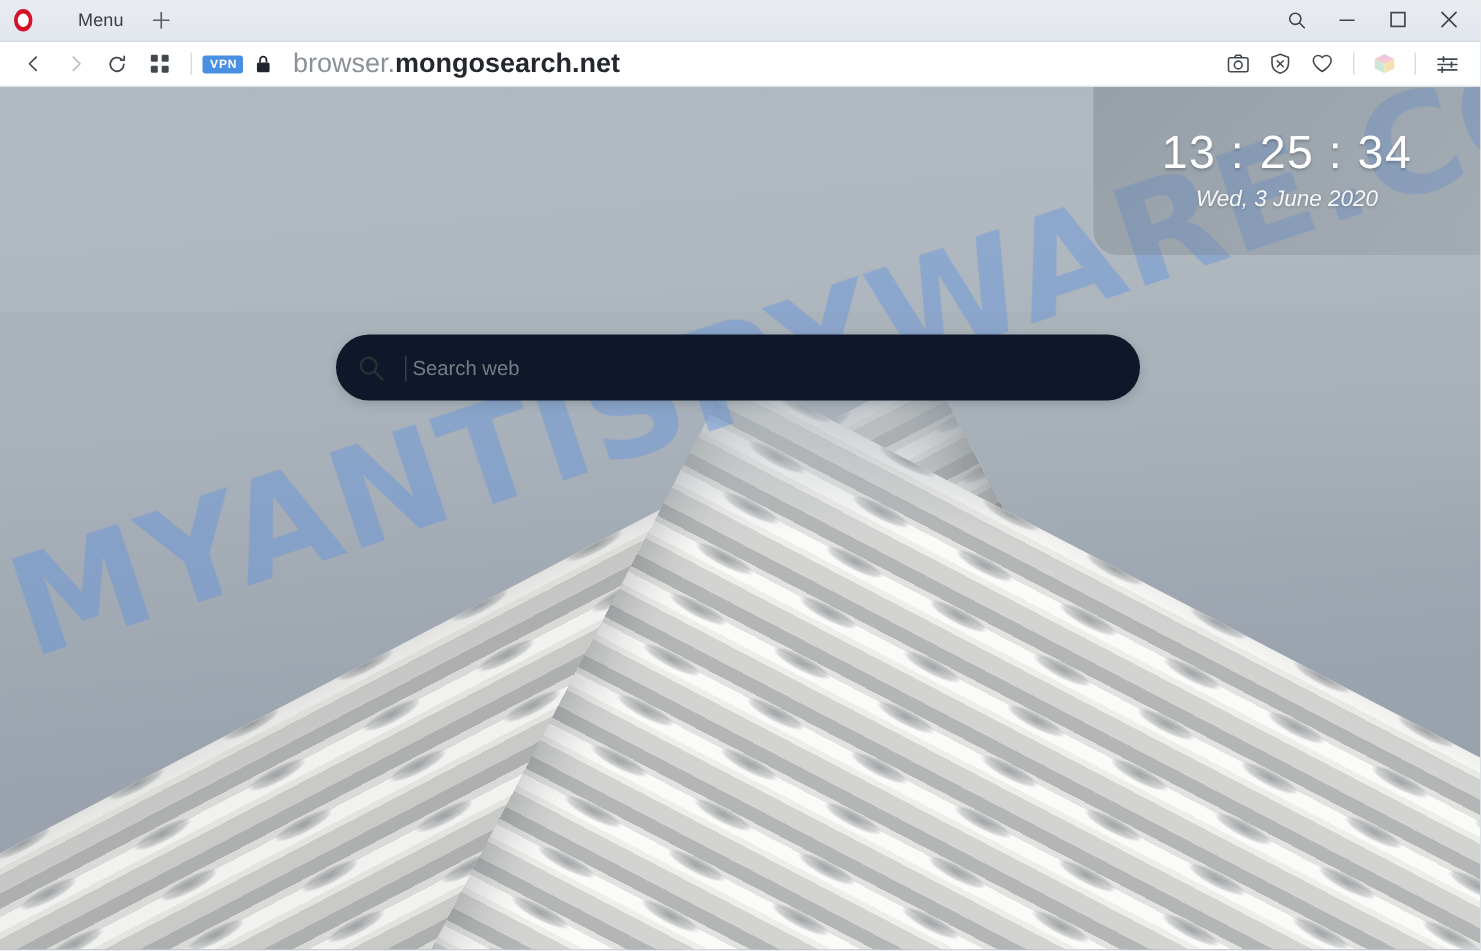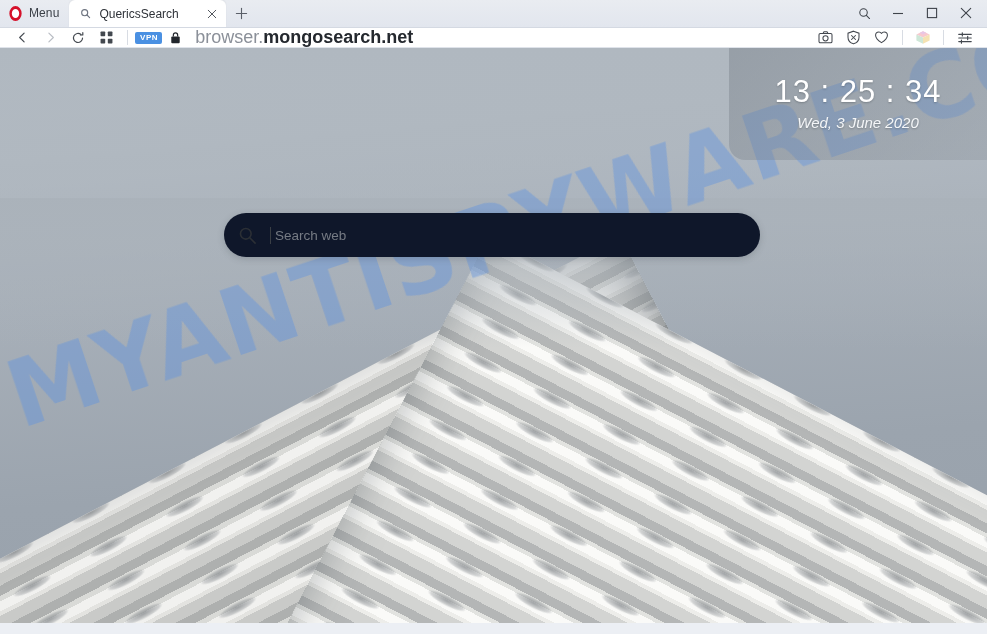--- a/index.html
+++ b/index.html
@@ -32,21 +32,21 @@
     cursor: default;
   }
   .opera-logo {
     width: 15px; height: 15px;
     border-radius: 50%;
     border: 3px solid #d5112a;
     background: #ffffff;
     position: relative;
     transform: scaleX(0.82);
   }
-  .menu-label { font-size: 12px; color: #3a3f47; letter-spacing: .1px; }
+  .menu-label { font-size: 12px; color: #3a3f47; letter-spacing: .1px; margin-left: 23px; }
 
   .tab {
     position: relative;
     display: flex; align-items: center;
     height: 27px;
     width: 157px;
     padding: 0 6px 0 10px;
     background: #ffffff;
     border-radius: 6px 6px 0 0;
     box-shadow: 0 -1px 2px rgba(0,0,0,.06);
@@ -80,21 +80,21 @@
   }
   .winbtn {
     width: 34px; height: 28px;
     display: flex; align-items: center; justify-content: center;
     color: #3f444b;
   }
 
   
   .navbar {
     position: relative;
-    height: 20px;
+    height: 30px;
     background: #ffffff;
     display: flex; align-items: center;
     border-bottom: 1px solid #dfe3ea;
     padding: 0 8px;
   }
   .navicon {
     width: 28px; height: 26px;
     display: flex; align-items: center; justify-content: center;
     color: #43484f;
   }
@@ -285,35 +285,20 @@
 
 <div class="browser-window">
 
   <div class="tabstrip">
 
     <div class="menu-btn">
       <span class="opera-logo"></span>
       <span class="menu-label">Menu</span>
     </div>
 
-    <div class="tab">
-      <span class="tab-fav">
-        <svg width="11" height="11" viewBox="0 0 16 16" fill="none" stroke="currentColor" stroke-width="1.6">
-          <circle cx="6.8" cy="6.8" r="4.4"></circle>
-            <line x1="10.2" y1="10.2" x2="14" y2="14" stroke-linecap="round"></line>
-        </svg>
-      </span>
-      <span class="tab-title">QuericsSearch</span>
-      <span class="tab-close">
-        <svg width="10" height="10" viewBox="0 0 12 12" stroke="currentColor" stroke-width="1.2" stroke-linecap="round">
-          <line x1="1.5" y1="1.5" x2="10.5" y2="10.5"></line>
-            <line x1="10.5" y1="1.5" x2="1.5" y2="10.5"></line>
-        </svg>
-      </span>
-    </div>
 
     <div class="new-tab">
       <svg width="13" height="13" viewBox="0 0 14 14" stroke="currentColor" stroke-width="1.2" stroke-linecap="round">
         <line x1="7" y1="1.5" x2="7" y2="12.5"></line>
           <line x1="1.5" y1="7" x2="12.5" y2="7"></line>
       </svg>
     </div>
 
     <div class="tabstrip-spacer"></div>
 

